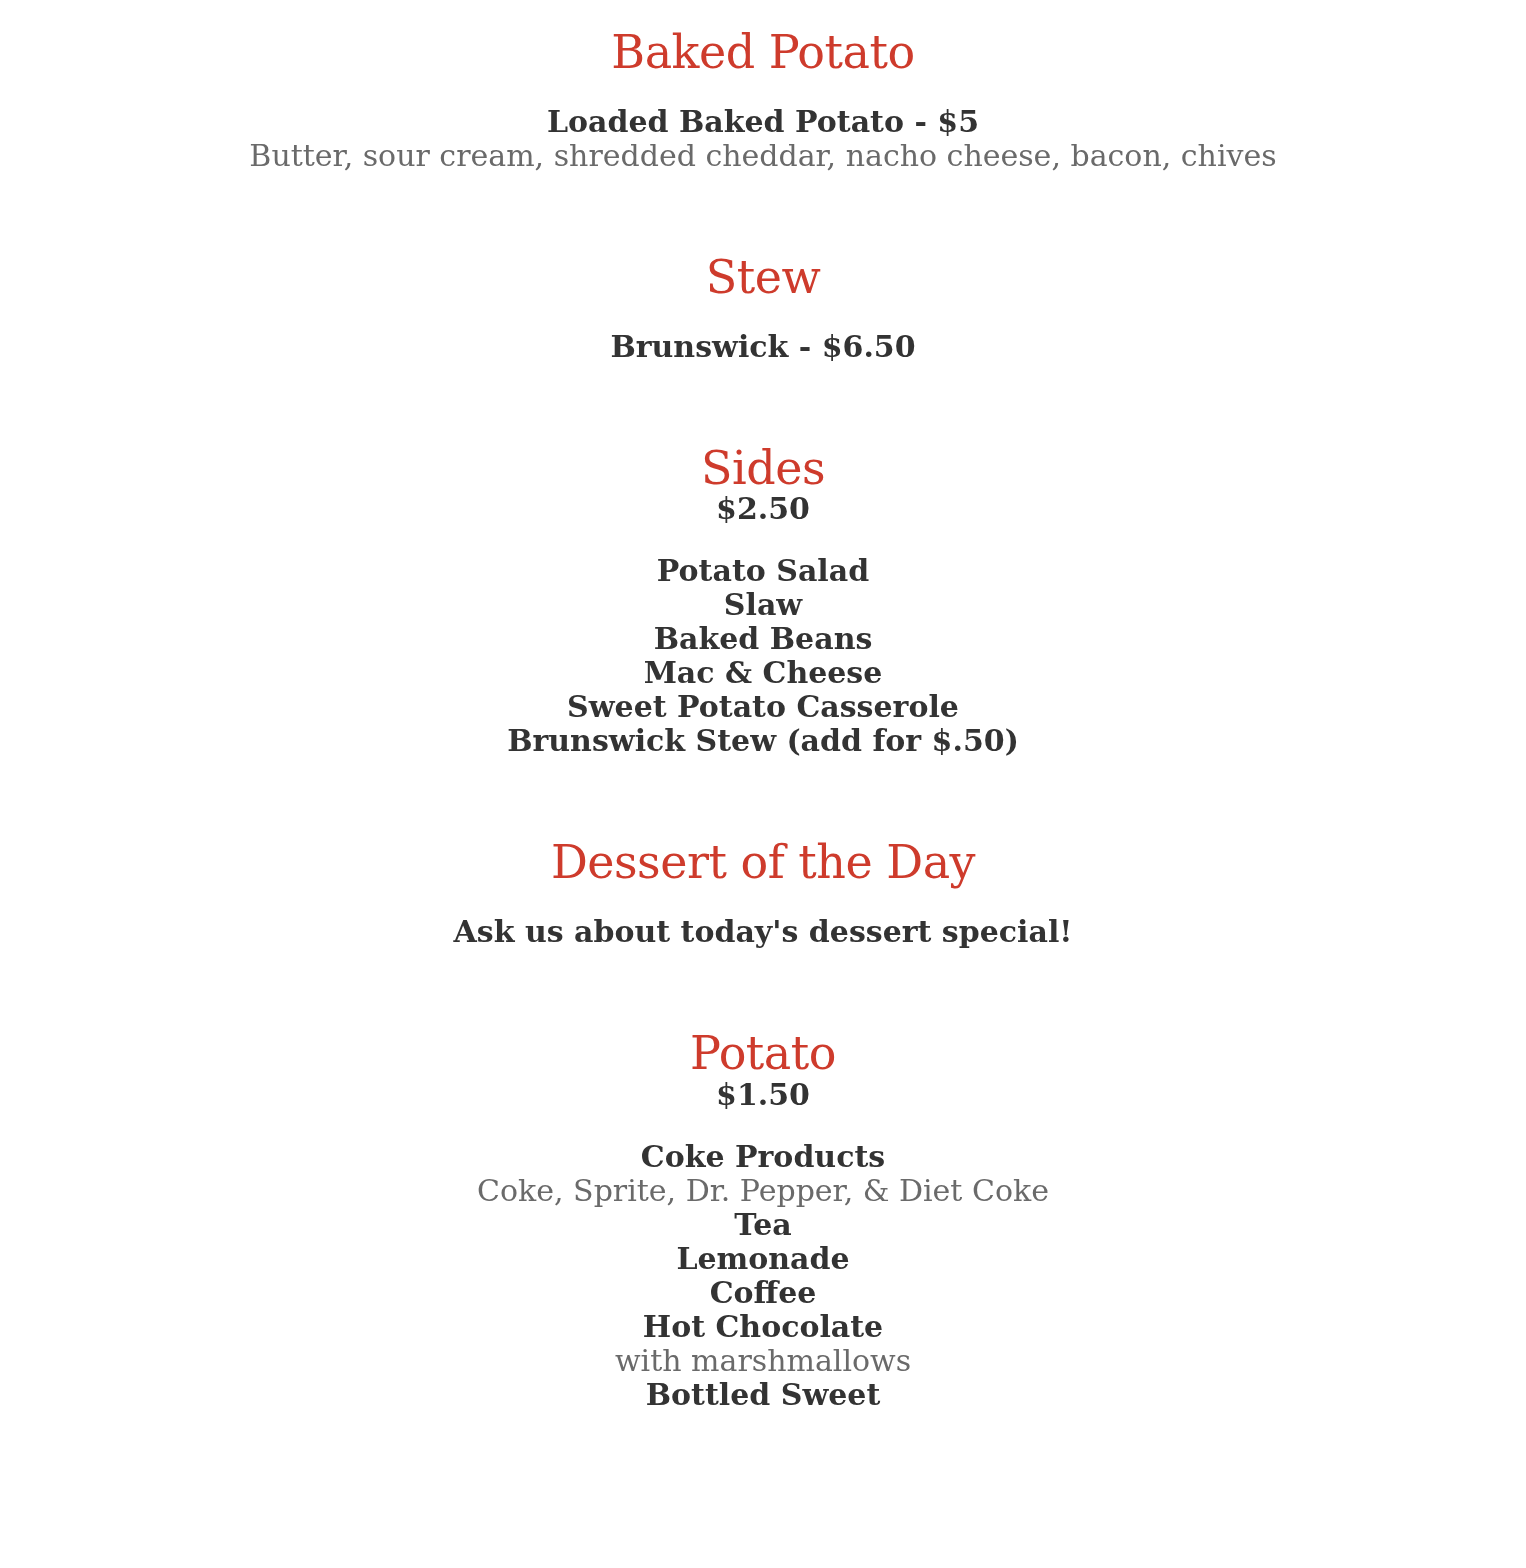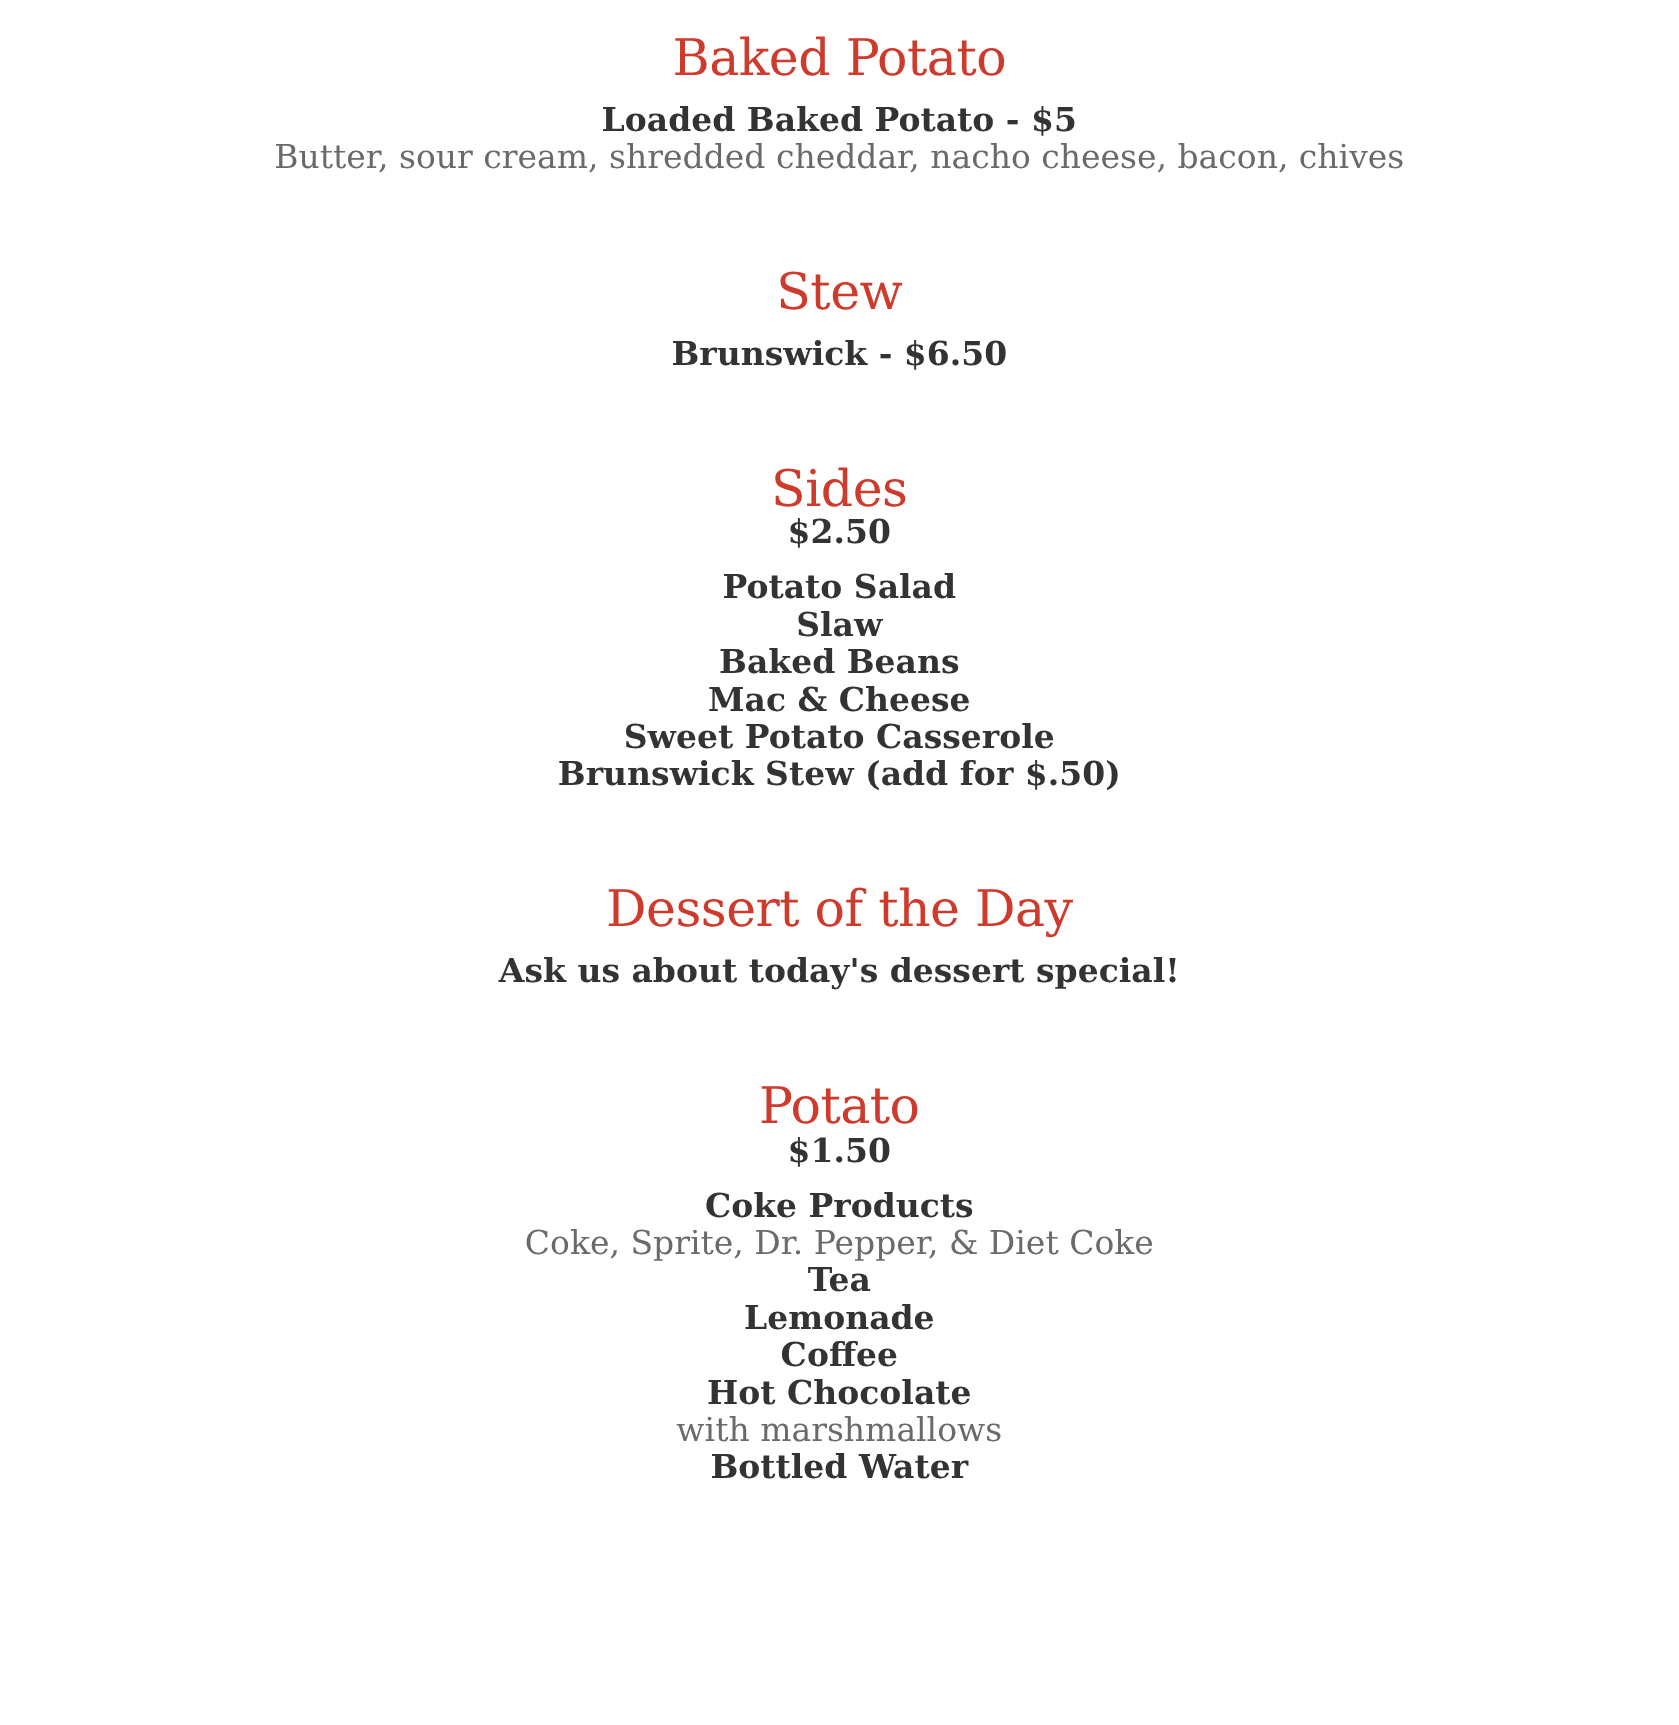--- a/index.html
+++ b/index.html
@@ -39,21 +39,21 @@
     color: var(--accent);
     letter-spacing: -0.5px;
   }
   .section-price {
     font-size: 30px;
     line-height: 34px;
     font-weight: 700;
     color: var(--text-dark);
   }
   .section-items {
-    margin-top: 16px;
+    margin-top: 28px;
   }
   .item-name {
     font-size: 30px;
     line-height: 34px;
     font-weight: 700;
     color: var(--text-dark);
   }
   .item-description {
     font-size: 30px;
     line-height: 34px;
@@ -158,18 +158,18 @@
     <div class="item-name">Coffee</div>
 
   </div>
 
   <div class="menu-item">
     <div class="item-name">Hot Chocolate</div>
     <div class="item-description">with marshmallows</div>
   </div>
 
   <div class="menu-item">
-    <div class="item-name">Bottled Water</div>
+    <div class="item-name">Bottled Sweet</div>
 
   </div>
 </div>
   </section>
 </main>
 
 </body></html>

